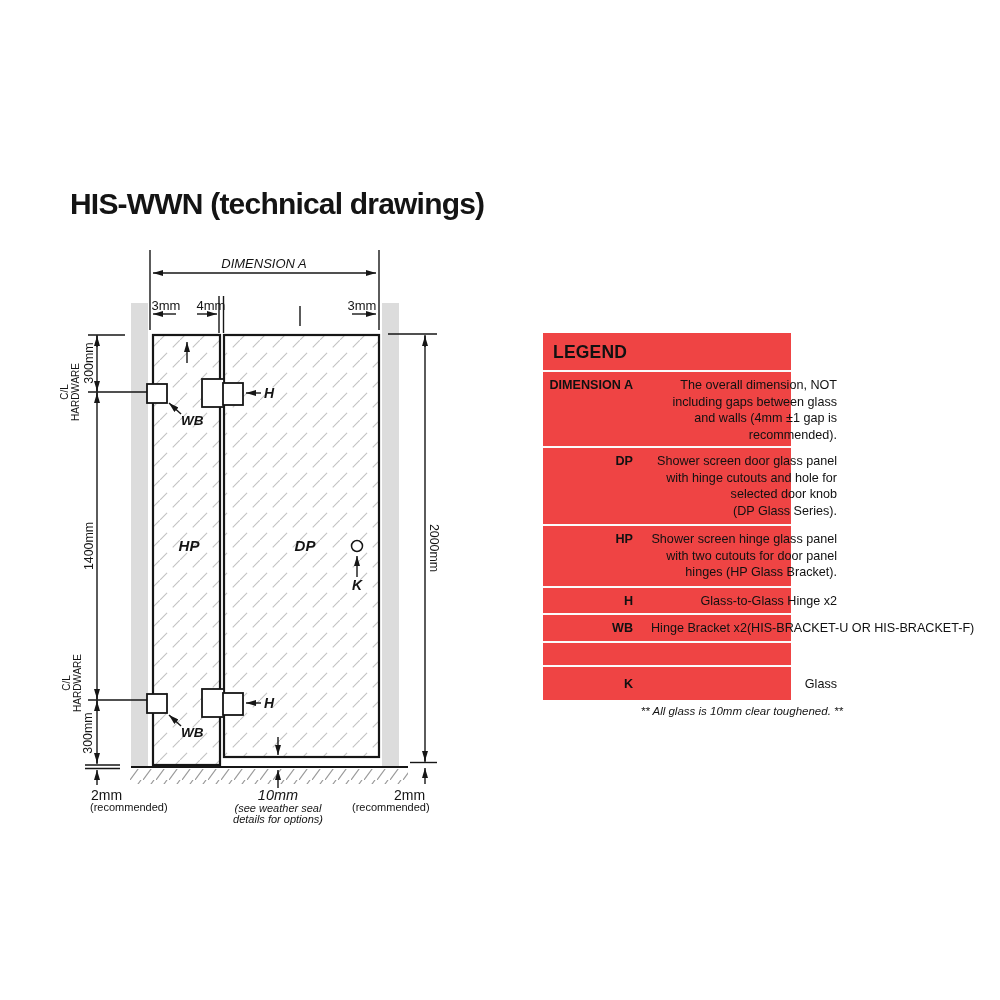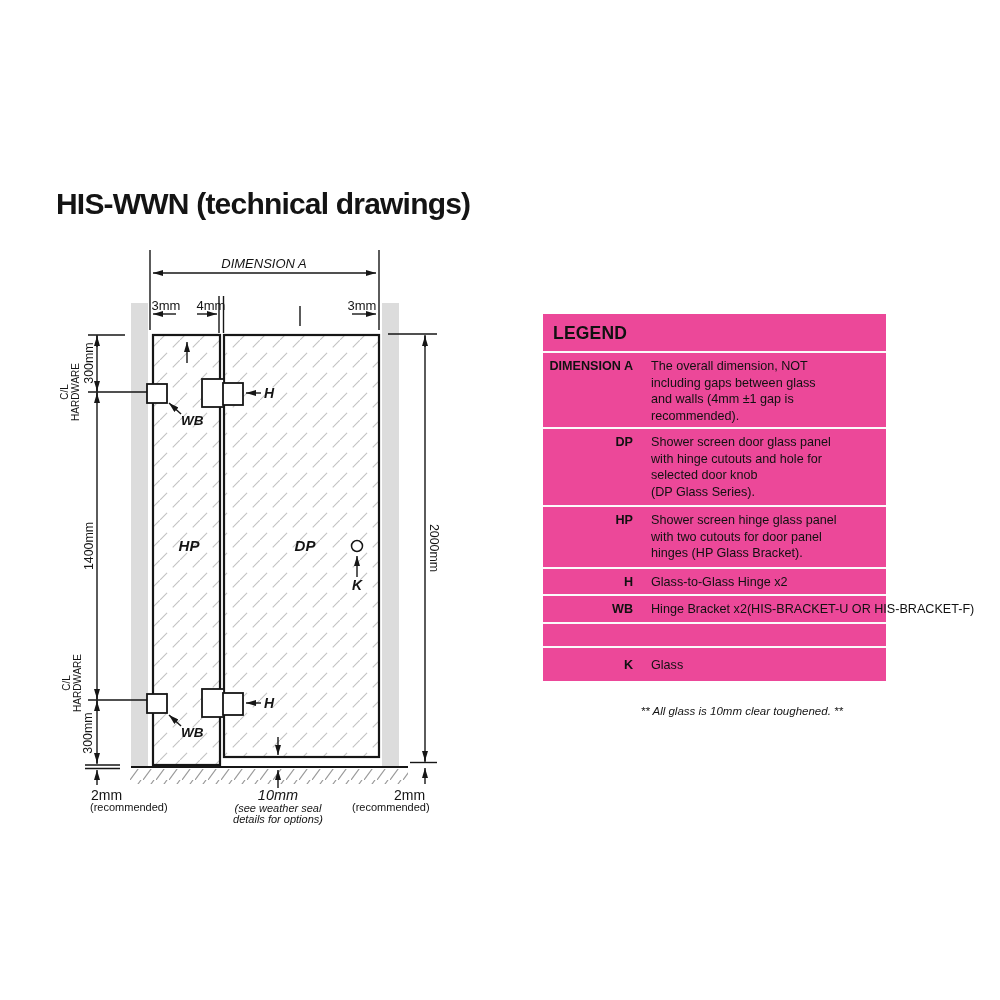--- a/index.html
+++ b/index.html
@@ -1,41 +1,41 @@
 <!DOCTYPE html>
 <html><head>
 <meta charset="utf-8">
 <style>
   html,body{margin:0;padding:0;background:#fff;}
   #canvas{position:relative;width:1000px;height:1000px;background:#fff;overflow:hidden;
           font-family:"Liberation Sans",sans-serif;color:#111;}
-  #page-title{position:absolute;left:56px;top:187px;font-size:30px;font-weight:bold;
+  #page-title{position:absolute;left:70px;top:187px;font-size:30px;font-weight:bold;
           letter-spacing:-0.8px;color:#141414;}
   svg{position:absolute;left:0;top:0;}
   
   .ti13{font:italic 13px "Liberation Sans",sans-serif;fill:#141414;}
   .tr13{font:13px "Liberation Sans",sans-serif;fill:#141414;}
   .tr12{font:12.4px "Liberation Sans",sans-serif;fill:#141414;}
   .tr10{font:10px "Liberation Sans",sans-serif;fill:#141414;}
   .tr14{font:14px "Liberation Sans",sans-serif;fill:#141414;}
   .tr11{font:11px "Liberation Sans",sans-serif;fill:#141414;}
   .ti14{font:italic 14.5px "Liberation Sans",sans-serif;fill:#141414;}
   .ti11{font:italic 11px "Liberation Sans",sans-serif;fill:#141414;}
   .tbi15{font:italic bold 15px "Liberation Sans",sans-serif;fill:#141414;}
   .tbi14{font:italic bold 14px "Liberation Sans",sans-serif;fill:#141414;}
   .tbi13{font:italic bold 13.5px "Liberation Sans",sans-serif;fill:#141414;}
   .ln{stroke:#161616;stroke-width:1.4;fill:none;}
   .ln2{stroke:#161616;stroke-width:2.2;fill:none;}
   .hw{fill:#fff;stroke:#161616;stroke-width:1.8;}
   
-  #legend{position:absolute;left:543px;top:314px;width:343px;background:#ec4899;}
+  #legend{position:absolute;left:543px;top:333px;width:248px;background:#ef4444;}
   #legend .hdr{font-size:17.5px;font-weight:bold;padding:9px 0 7px 10px;letter-spacing:0.2px;}
   .lrow{display:flex;border-top:2px solid #fbfbfb;padding:5px 0 0 0;box-sizing:border-box;}
   .lterm{width:90px;text-align:right;font-weight:bold;font-size:12.6px;line-height:16.5px;flex:none;}
-  .ldesc{margin-left:18px;font-size:12.6px;line-height:16.5px;white-space:pre-line;width:186px;flex:none;}
+  .ldesc{margin-left:18px;font-size:12.6px;line-height:16.5px;white-space:pre-line;width:186px;flex:none;text-align:right;}
   .nowrap{white-space:nowrap;width:auto;overflow:visible;}
   #legend-footnote{position:absolute;left:543px;top:705px;width:300px;text-align:right;
           font-size:11.5px;font-style:italic;color:#141414;}
 </style>
 </head>
 <body>
 
 <div id="canvas">
 
   <svg width="1000" height="1000" viewBox="0 0 1000 1000">

